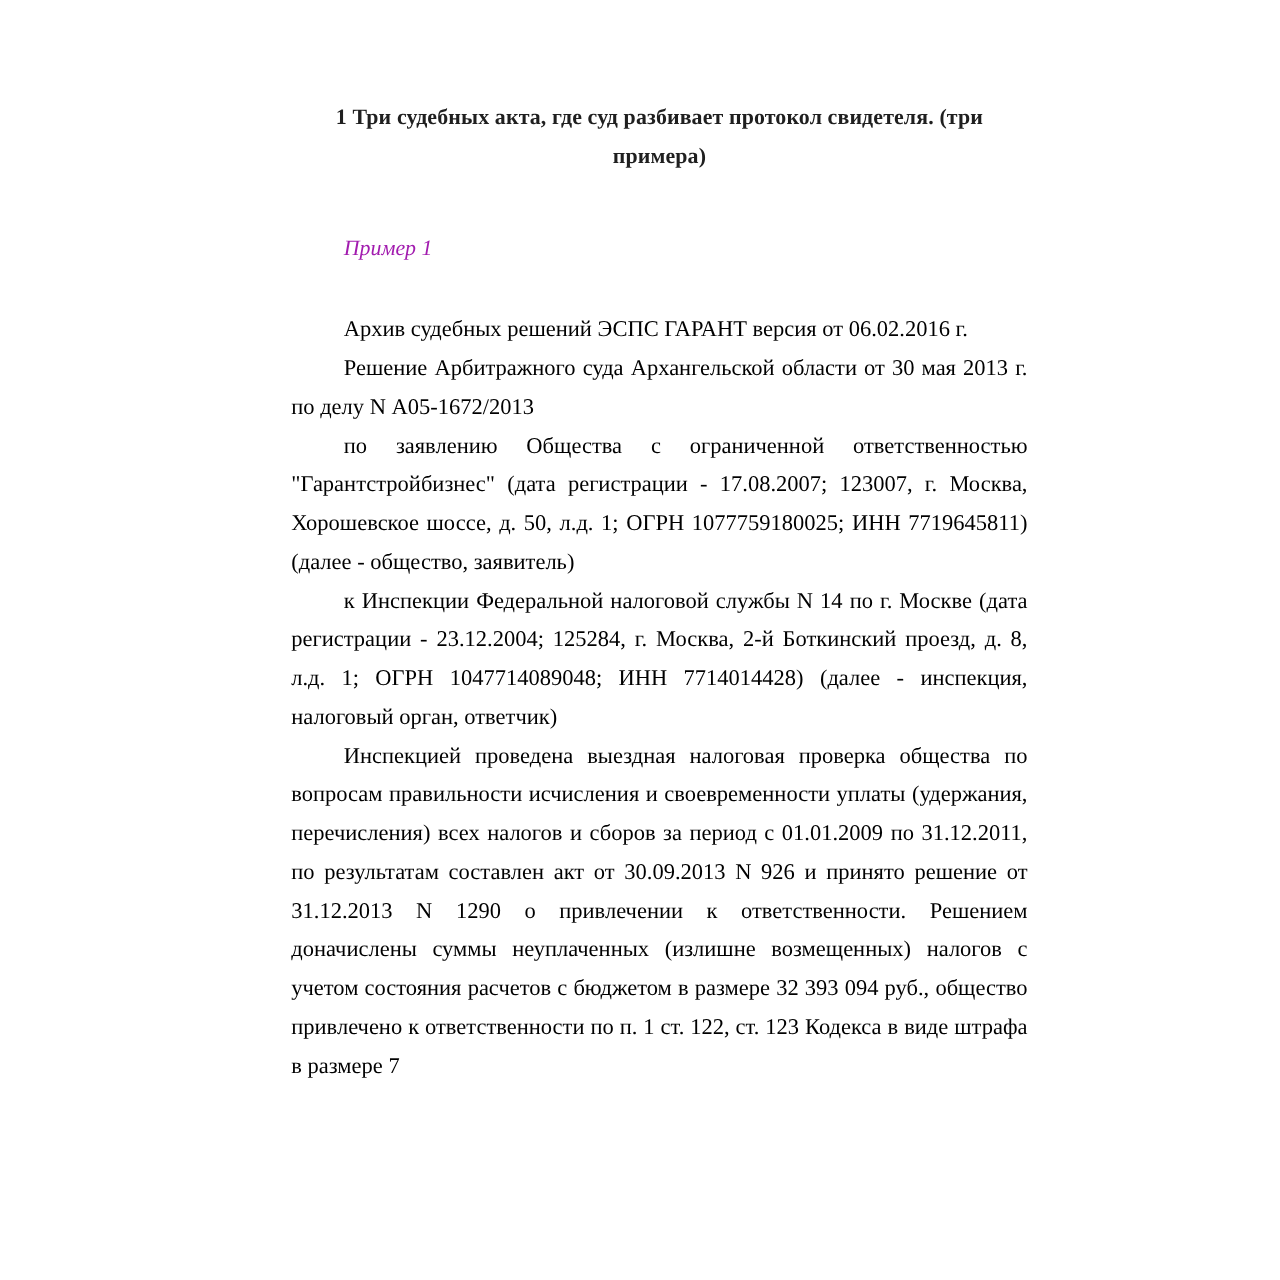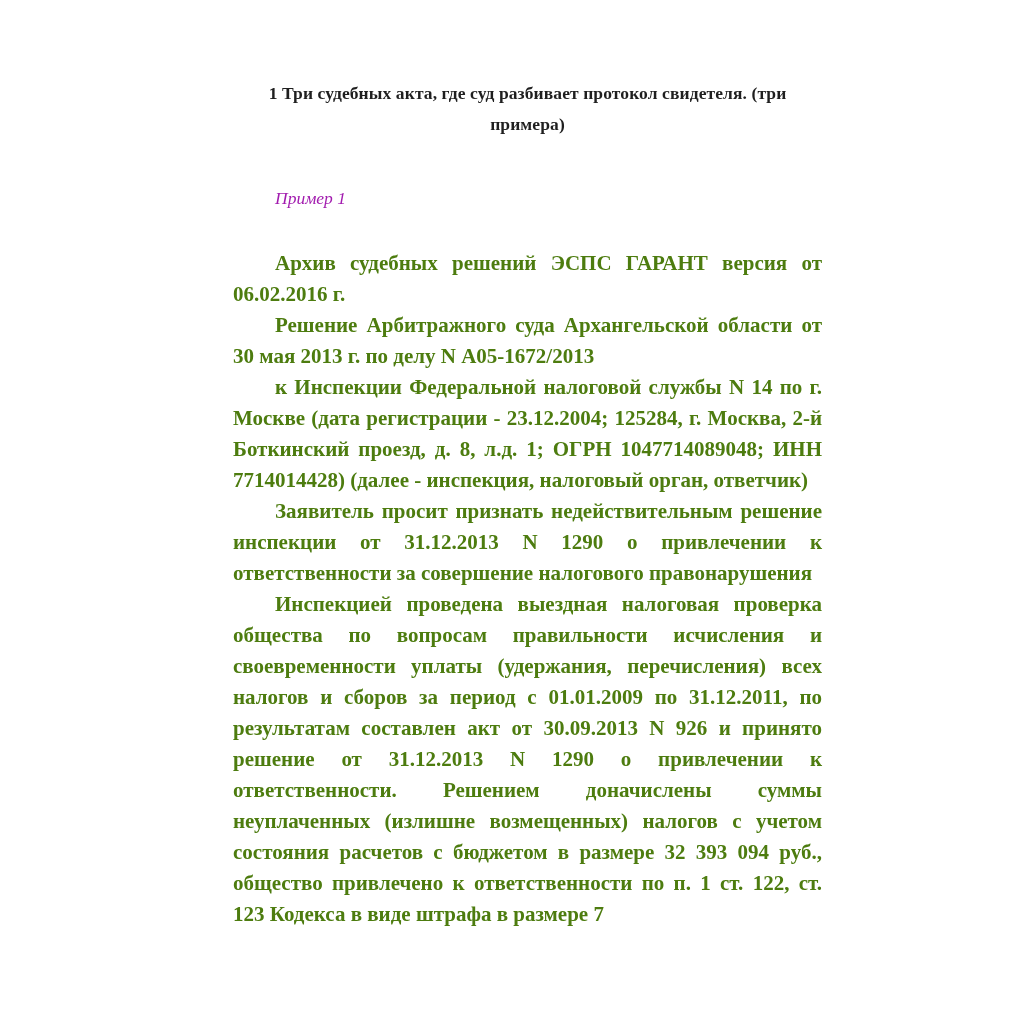--- a/index.html
+++ b/index.html
@@ -39,28 +39,27 @@
     line-height: 31px;
     margin: 0;
     padding-top: 43px;
     padding-left: 42px;
     color: #a21caf;
   }
   .body-block {
     padding-top: 34px;
   }
   p.para {
-    font-size: 21px;
+    font-size: 18px;
     line-height: 31px;
     margin: 0;
     text-align: justify;
     text-indent: 42px;
     text-justify: inter-word;
-    color: #4d7c0f;
-    font-weight: bold;
+    color: #000000;
   }
   p.para:last-child {
     
   }
 </style>
 </head>
 <body>
 
 <div class="page">
   <div class="content">
@@ -68,19 +67,19 @@
     <h1 class="doc-title">
       <span>1 Три судебных акта, где суд разбивает протокол свидетеля. (три</span>
       <span>примера)</span>
     </h1>
 
     <div class="example-label">Пример 1</div>
 
     <div class="body-block">
       <p class="para">Архив судебных решений ЭСПС ГАРАНТ версия от 06.02.2016 г.</p>
       <p class="para">Решение Арбитражного суда Архангельской области от 30 мая 2013 г. по делу N А05-1672/2013</p>
+      <p class="para">по заявлению Общества с ограниченной ответственностью "Гарантстройбизнес" (дата регистрации - 17.08.2007; 123007, г. Москва, Хорошевское шоссе, д. 50, л.д. 1; ОГРН 1077759180025; ИНН 7719645811) (далее - общество, заявитель)</p>
       <p class="para">к Инспекции Федеральной налоговой службы N 14 по г. Москве (дата регистрации - 23.12.2004; 125284, г. Москва, 2-й Боткинский проезд, д. 8, л.д. 1; ОГРН 1047714089048; ИНН 7714014428) (далее - инспекция, налоговый орган, ответчик)</p>
-      <p class="para">Заявитель просит признать недействительным решение инспекции от 31.12.2013 N 1290 о привлечении к ответственности за совершение налогового правонарушения</p>
       <p class="para">Инспекцией проведена выездная налоговая проверка общества по вопросам правильности исчисления и своевременности уплаты (удержания, перечисления) всех налогов и сборов за период с 01.01.2009 по 31.12.2011, по результатам составлен акт от 30.09.2013 N 926 и принято решение от 31.12.2013 N 1290 о привлечении к ответственности. Решением доначислены суммы неуплаченных (излишне возмещенных) налогов с учетом состояния расчетов с бюджетом в размере 32 393 094 руб., общество привлечено к ответственности по п. 1 ст. 122, ст. 123 Кодекса в виде штрафа в размере 7</p>
     </div>
 
   </div>
 </div>
 
 </body></html>

